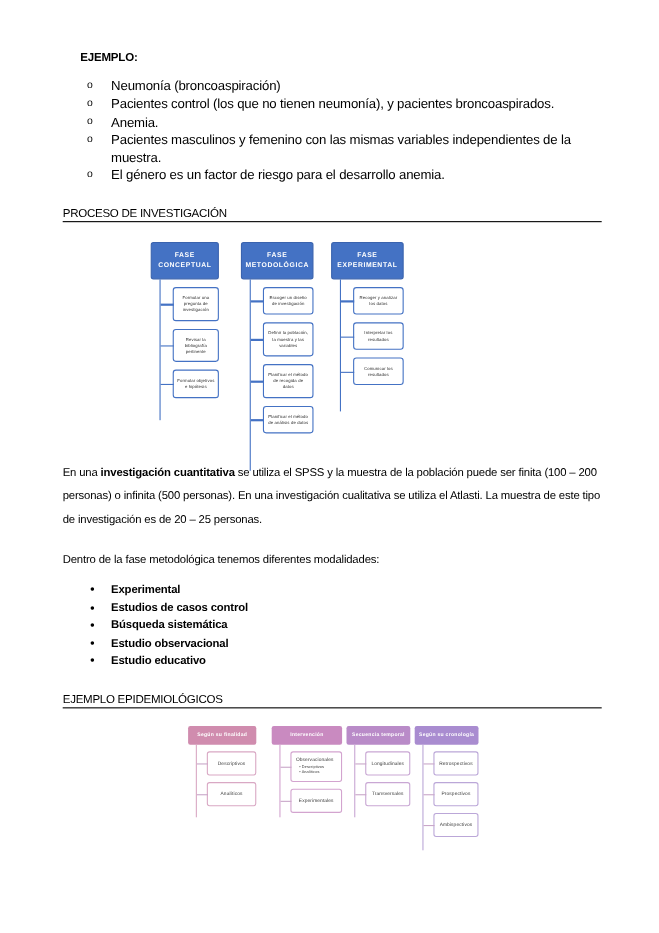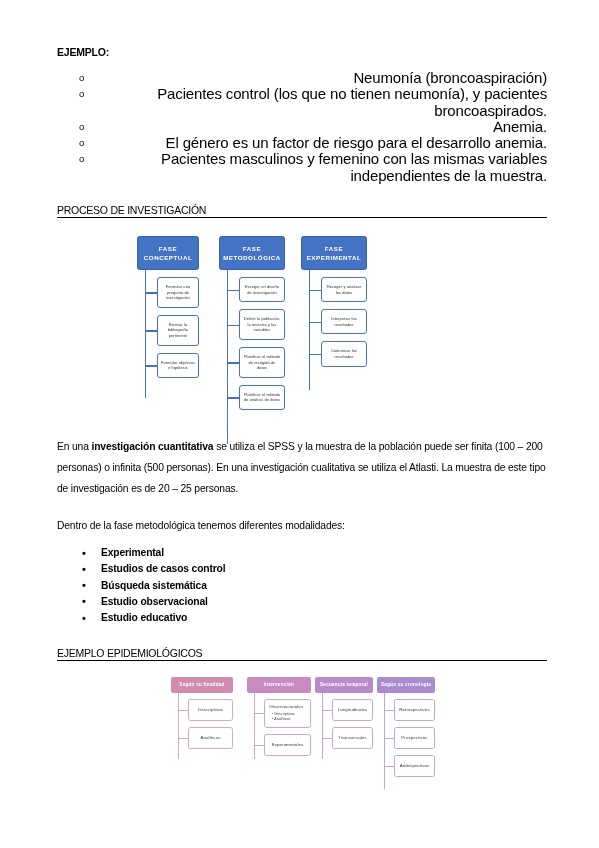--- a/index.html
+++ b/index.html
@@ -13,42 +13,41 @@
     position: relative;
     overflow: hidden;
   }
   .page { padding: 46px 52px 0 57px; }
 
   
   .h-plain {
     font-size: 10.5px;
     font-weight: bold;
     letter-spacing: -0.2px;
-    margin: 0 0 4px 0;
+    margin: 0 0 4px 16px;
   }
   .h-underline {
     font-size: 10.5px;
     font-weight: normal;
     letter-spacing: -0.25px;
     border-bottom: 1.4px solid #000;
     display: block;
     padding-bottom: 1px;
     margin: 0;
   }
   .sect-underline-wrap { margin-top: 20px; }
 
   
   ul.olist { list-style: none; margin: 12px 0 0 0; padding: 0; }
   ul.olist li {
-    font-size: 15px;
+    font-size: 12px;
     line-height: 16.3px;
     letter-spacing: -0.15px;
     position: relative;
     padding-left: 44px;
-    text-align: right;
   }
   ul.olist li::before {
     content: "o";
     position: absolute;
     left: 22px;
     top: 0;
     font-size: 9.5px;
   }
 
   
@@ -192,22 +191,22 @@
 <body>
 
 <div class="page">
 
   <div class="h-plain">EJEMPLO:</div>
 
   <ul class="olist">
     <li>Neumonía (broncoaspiración)</li>
     <li>Pacientes control (los que no tienen neumonía), y pacientes broncoaspirados.</li>
     <li>Anemia.</li>
+    <li>Pacientes masculinos y femenino con las mismas variables independientes de la muestra.</li>
     <li>El género es un factor de riesgo para el desarrollo anemia.</li>
-    <li>Pacientes masculinos y femenino con las mismas variables independientes de la muestra.</li>
   </ul>
 
   <div class="sect-underline-wrap">
     <span class="h-underline">PROCESO DE INVESTIGACIÓN</span>
   </div>
 
   <div class="diagram-blue">
 
     <div class="bcol c1">
       <div class="bhead">FASE CONCEPTUAL</div>

